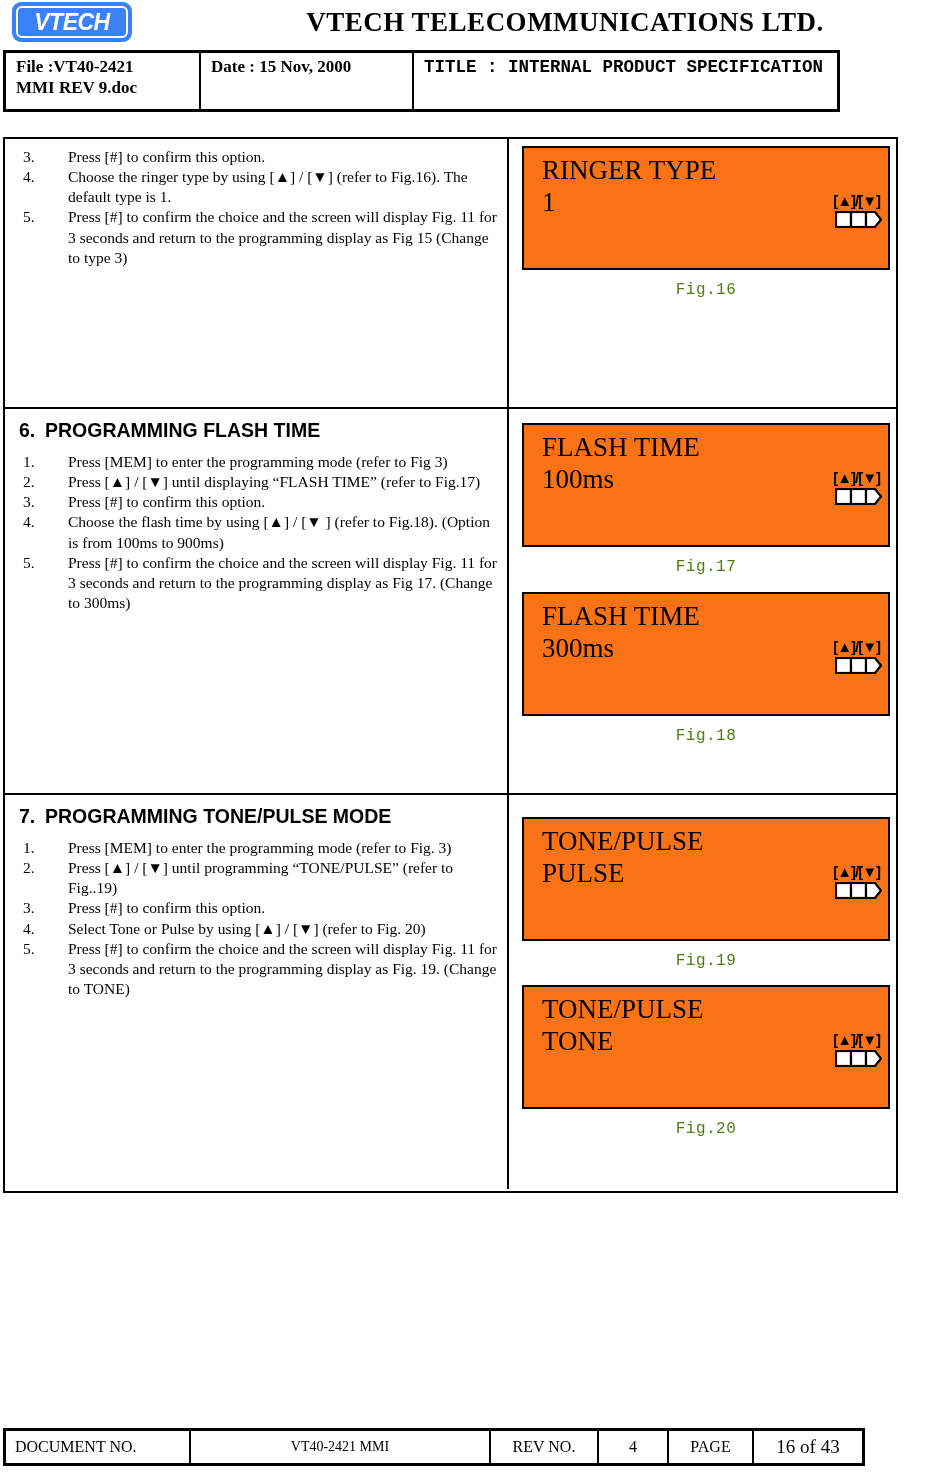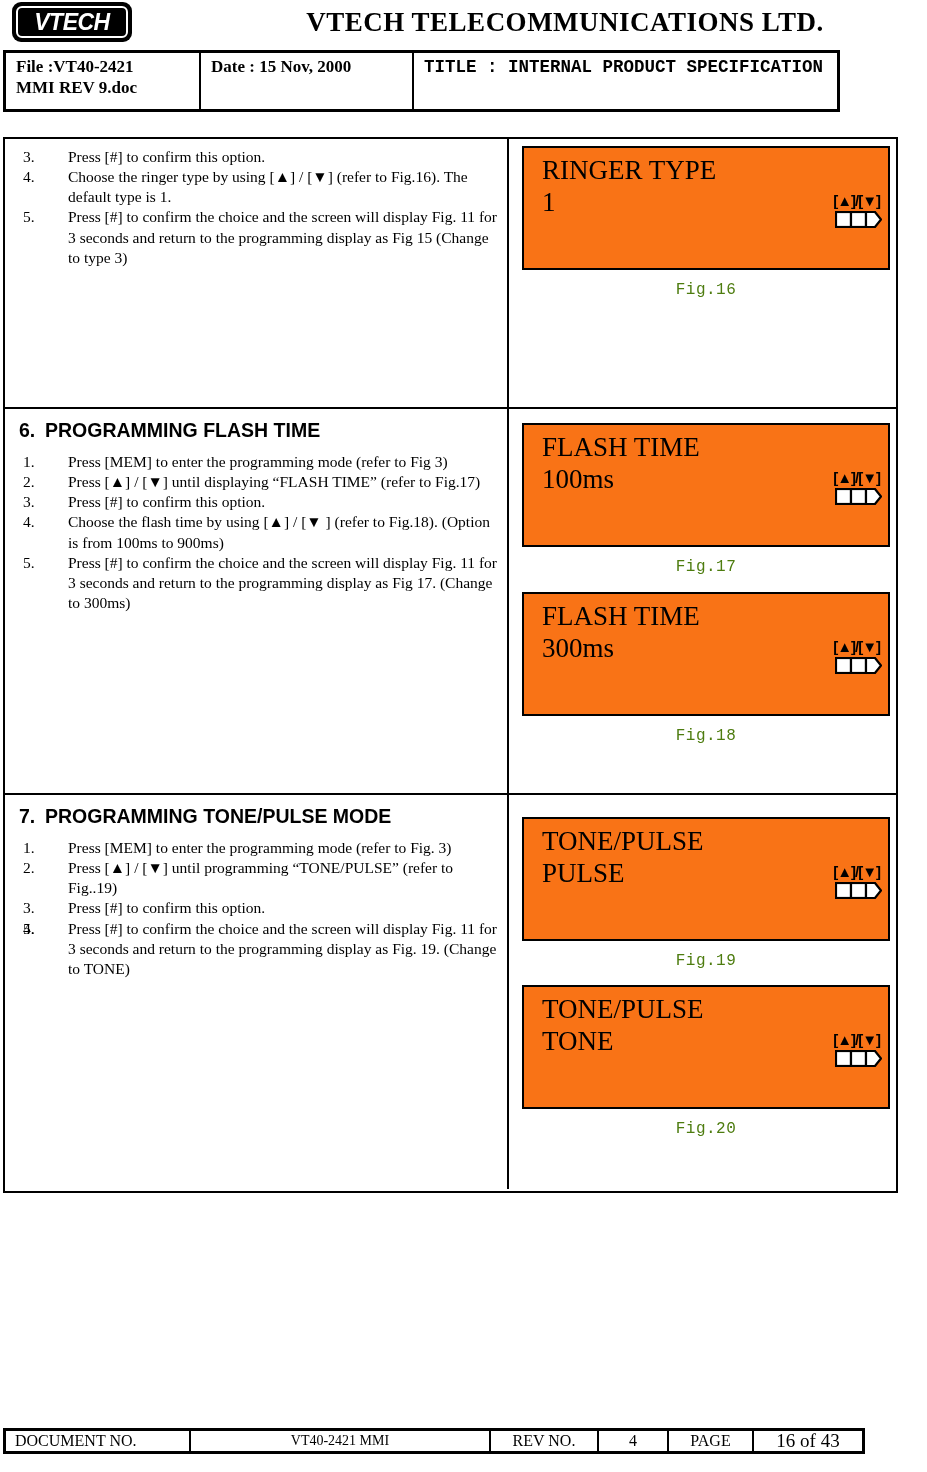--- a/index.html
+++ b/index.html
@@ -30,21 +30,21 @@
     left: 0; top: 0;
     width: 927px;
     height: 46px;
   }
   .logo {
     position: absolute;
     left: 12px;
     top: 2px;
     width: 120px;
     height: 40px;
-    background: #000000;
+    background: #3b82f6;
     border-radius: 9px;
     box-sizing: border-box;
     padding: 4px;
   }
   .logo-inner {
     width: 100%;
     height: 100%;
     border: 2px solid #ffffff;
     border-radius: 6px;
     box-sizing: border-box;
@@ -223,21 +223,21 @@
     margin-top: 11px;
     color: #4d7c0f;
   }
 
   
   .footer-table {
     position: absolute;
     left: 3px;
     top: 1428px;
     width: 862px;
-    height: 26px;
+    height: 38px;
     border: 3px solid #000000;
     box-sizing: border-box;
     display: flex;
   }
   .fcell {
     box-sizing: border-box;
     font-family: "Liberation Serif", serif;
     font-size: 16px;
     display: flex;
     align-items: center;
@@ -392,20 +392,21 @@
           <li class="step">
             <span class="step-num">2.</span>
             <span class="step-body">Press  [▲] / [▼] until programming “TONE/PULSE” (refer to Fig..19)</span>
           </li>
           <li class="step">
             <span class="step-num">3.</span>
             <span class="step-body">Press [#] to confirm this option.</span>
           </li>
           <li class="step">
             <span class="step-num">4.</span>
+            <span class="step-body">Select Tone or Pulse by using [▲] / [▼] (refer to Fig. 20)</span>
           </li>
           <li class="step">
             <span class="step-num">5.</span>
             <span class="step-body">Press [#] to confirm the choice and the screen will display Fig. 11 for 3 seconds and return to the programming display as Fig. 19. (Change to TONE)</span>
           </li>
         </ul>
       </div>
       <div class="col-right">
         <div class="lcd-wrap" style="left:13px; top:22px;">
           <div class="lcd">

